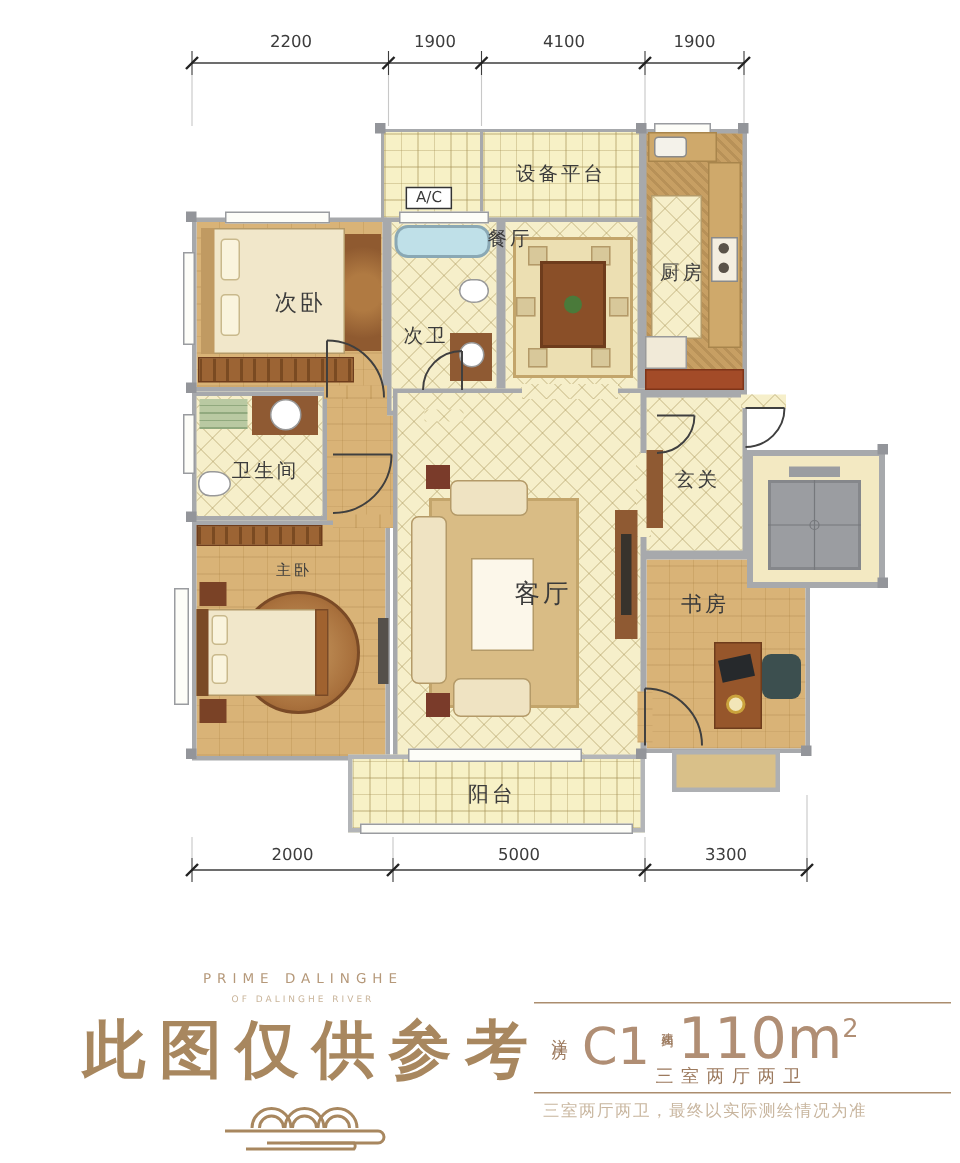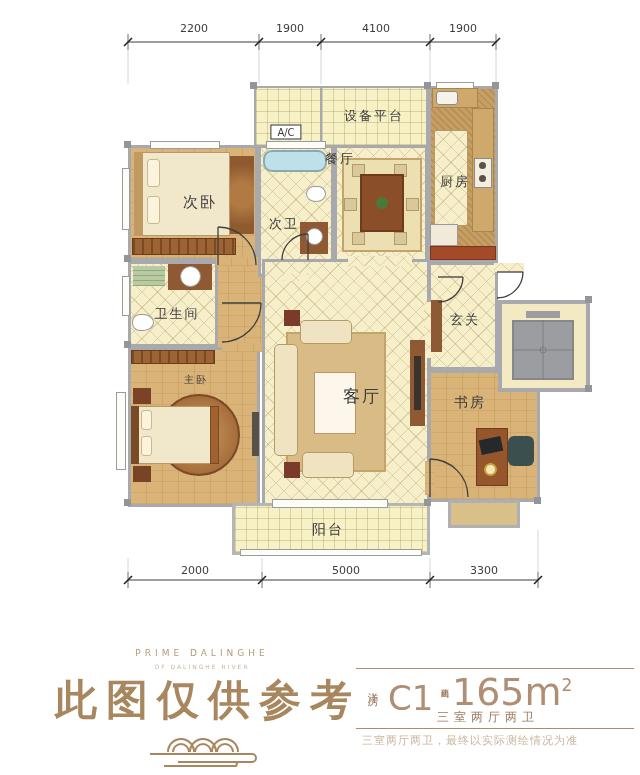--- a/index.html
+++ b/index.html
@@ -253,20 +253,20 @@
       </g>
     </svg>
   </div>
 
   <div>
     <div class="abs" style="left:356px;top:668px;width:278px;border-top:1px solid #ab8d6e;"></div>
     <div class="abs vtext" style="left:364px;top:684px;font-size:11px;color:#9c7a5e;letter-spacing:2px;">洋房</div>
     <div class="abs" style="left:388px;top:678px;font-size:34px;color:#b08e74;">C1</div>
     <div class="abs vtext" style="left:438px;top:682px;font-size:8px;color:#9c7a5e;letter-spacing:1px;">建面约</div>
     <div class="abs" style="left:452px;top:670px;font-size:38px;color:#b08e74;">
-      <span>165m</span><sup style="font-size:0.45em;">2</sup>
+      <span>110m</span><sup style="font-size:0.45em;">2</sup>
     </div>
     <div class="abs" style="left:437px;top:709px;font-size:12px;letter-spacing:5px;color:#9c7a5e;">三室两厅两卫</div>
     <div class="abs" style="left:356px;top:728px;width:278px;border-top:1px solid #ab8d6e;"></div>
     <div class="abs" style="left:362px;top:733px;font-size:11px;letter-spacing:1px;color:#bfa98e;opacity:.85;">三室两厅两卫，最终以实际测绘情况为准</div>
   </div>
 
 </div>
 
 </body></html>

